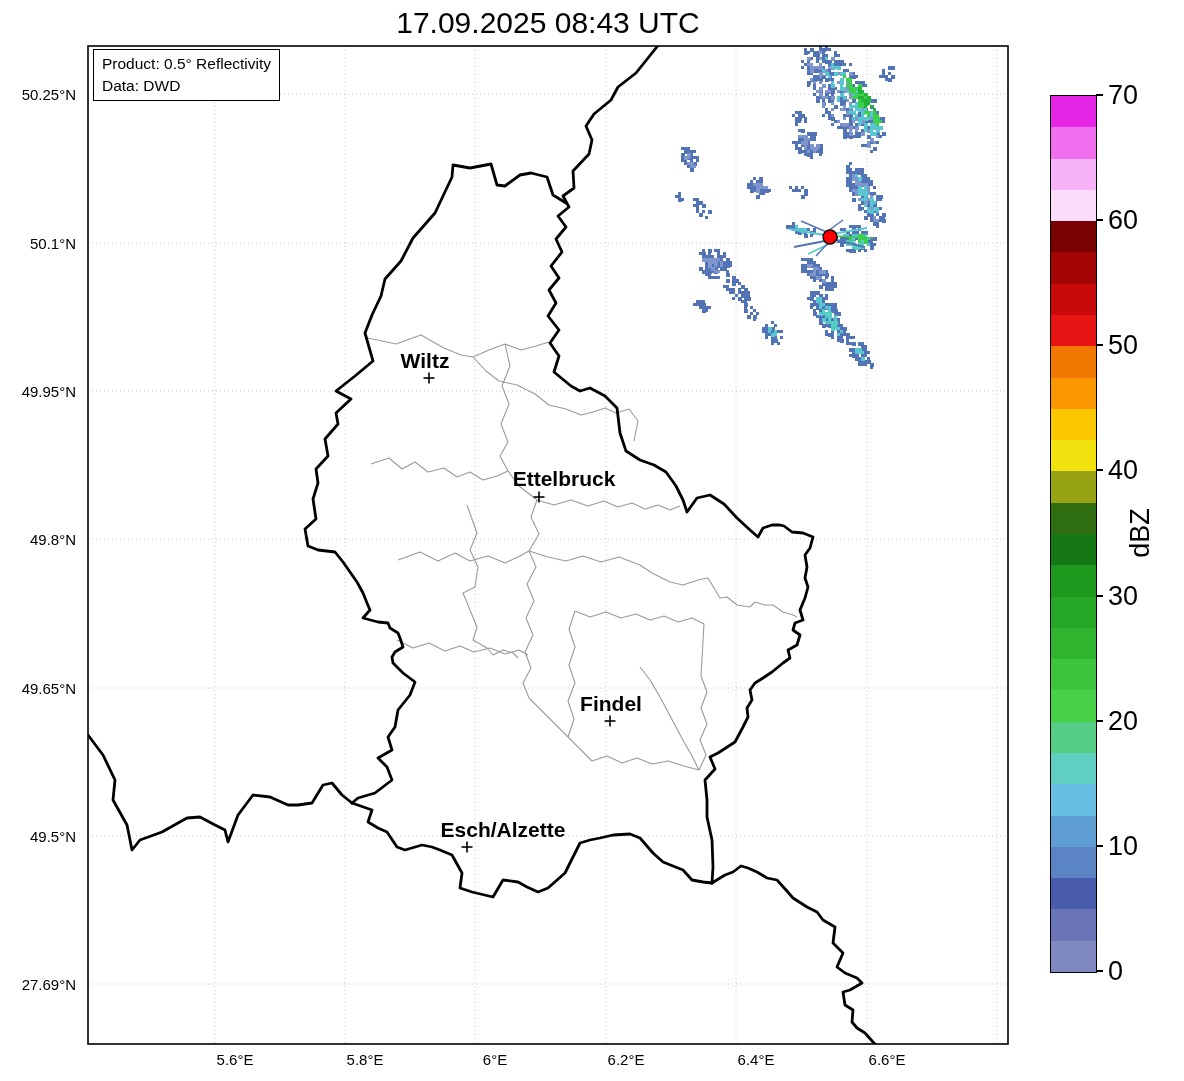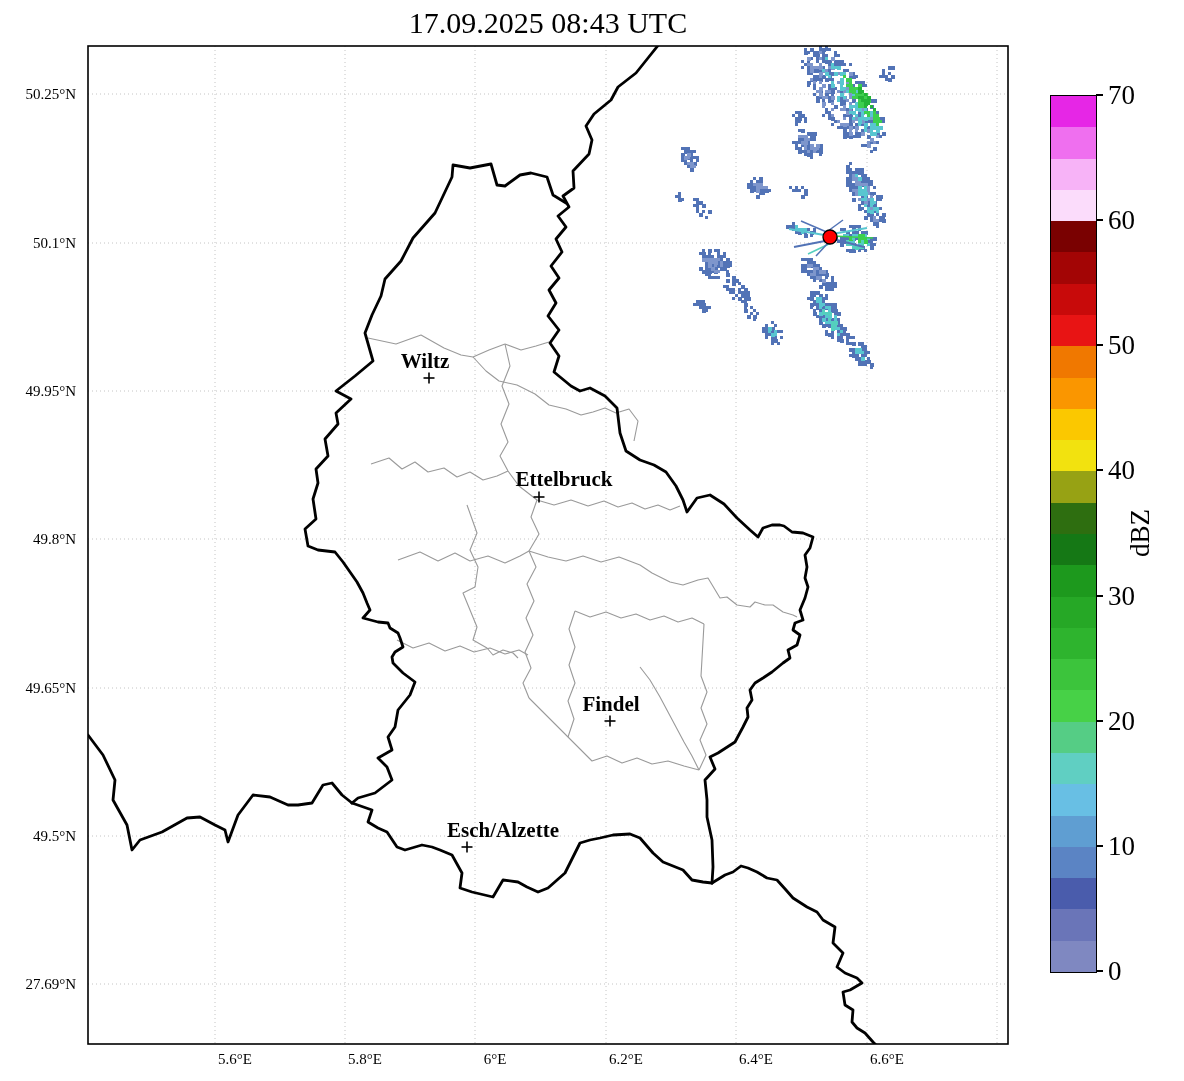--- a/index.html
+++ b/index.html
@@ -1,17 +1,17 @@
 <!DOCTYPE html>
 <html><head>
 <meta charset="utf-8">
 <style>
   html,body{margin:0;padding:0;background:#fff;}
   .figure{position:relative;width:1180px;height:1081px;background:#ffffff;overflow:hidden;
-          font-family:Liberation Serif, serif;color:#000;}
+          font-family:Liberation Sans, sans-serif;color:#000;}
   .title{position:absolute;left:88px;top:6px;width:920px;text-align:center;
          font-size:30px;color:#000;white-space:nowrap;}
   .map-svg{position:absolute;left:0;top:0;}
   .info-box{position:absolute;left:93px;top:49px;background:#fff;border:1.4px solid #000;
             padding:3px 8px 4px 8px;font-size:15.5px;line-height:1.4;z-index:5;}
   .info-box div{white-space:nowrap;}
   .lat-label{position:absolute;right:1104px;transform:translateY(-50%);font-size:15px;white-space:nowrap;}
   .lon-label{position:absolute;top:1051px;transform:translateX(-50%);font-size:15px;white-space:nowrap;margin-left:20px;}
   .city-label{position:absolute;transform:translate(-50%,-50%);font-size:21px;font-weight:bold;
               white-space:nowrap;z-index:4;}
@@ -1899,20 +1899,24 @@
           </g>
           <g>
             <line x1="461.5" y1="847" x2="472.5" y2="847" stroke="#000" stroke-width="1.6"></line>
             <line x1="467" y1="841.5" x2="467" y2="852.5" stroke="#000" stroke-width="1.6"></line>
           </g>
         </g>
     </g>
     <rect id="plot-frame" x="88" y="46" width="920" height="998" fill="none" stroke="#000" stroke-width="1.6"></rect>
   </svg>
 
+  <div class="info-box">
+    <div>Product: 0.5° Reflectivity</div>
+    <div>Data: DWD</div>
+  </div>
 
   <div id="lat-labels">
       <div class="lat-label" style="top: 94px;">50.25°N</div>
       <div class="lat-label" style="top: 243px;">50.1°N</div>
       <div class="lat-label" style="top: 391px;">49.95°N</div>
       <div class="lat-label" style="top: 539px; margin-left: 19px;">49.8°N</div>
       <div class="lat-label" style="top: 688px;">49.65°N</div>
       <div class="lat-label" style="top: 836px;">49.5°N</div>
       <div class="lat-label" style="top: 984px;">27.69°N</div>
     </div>

